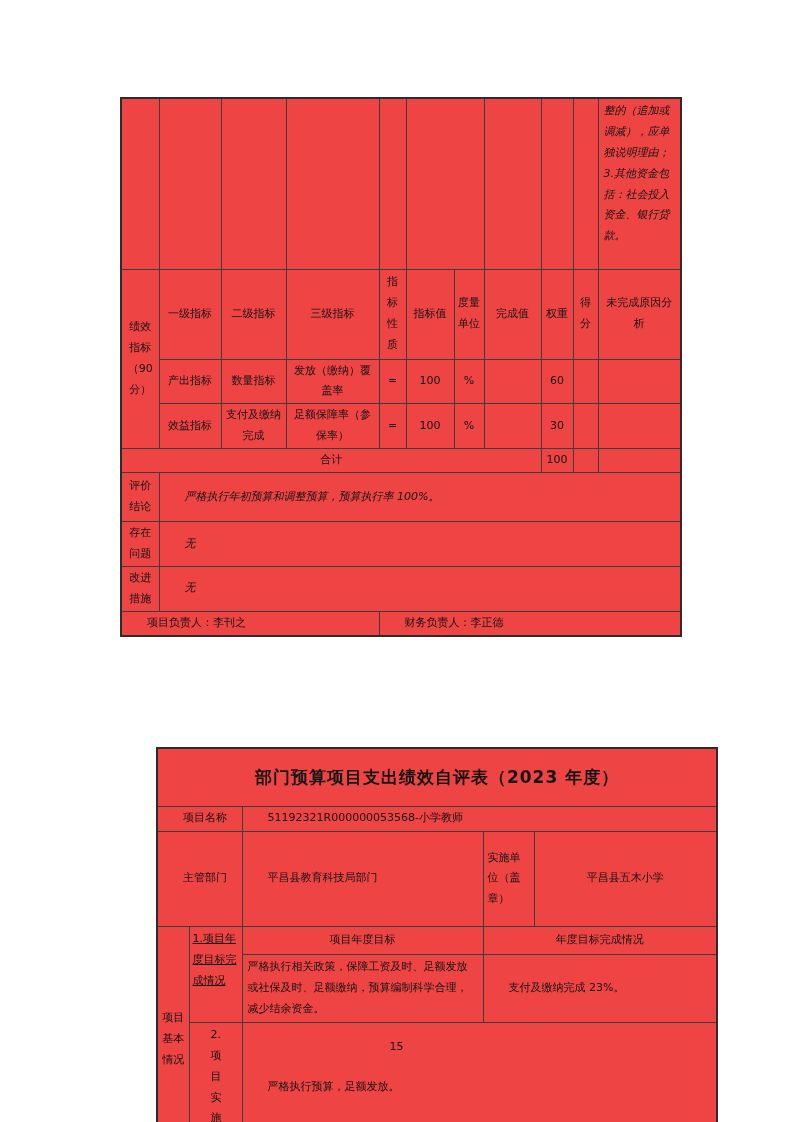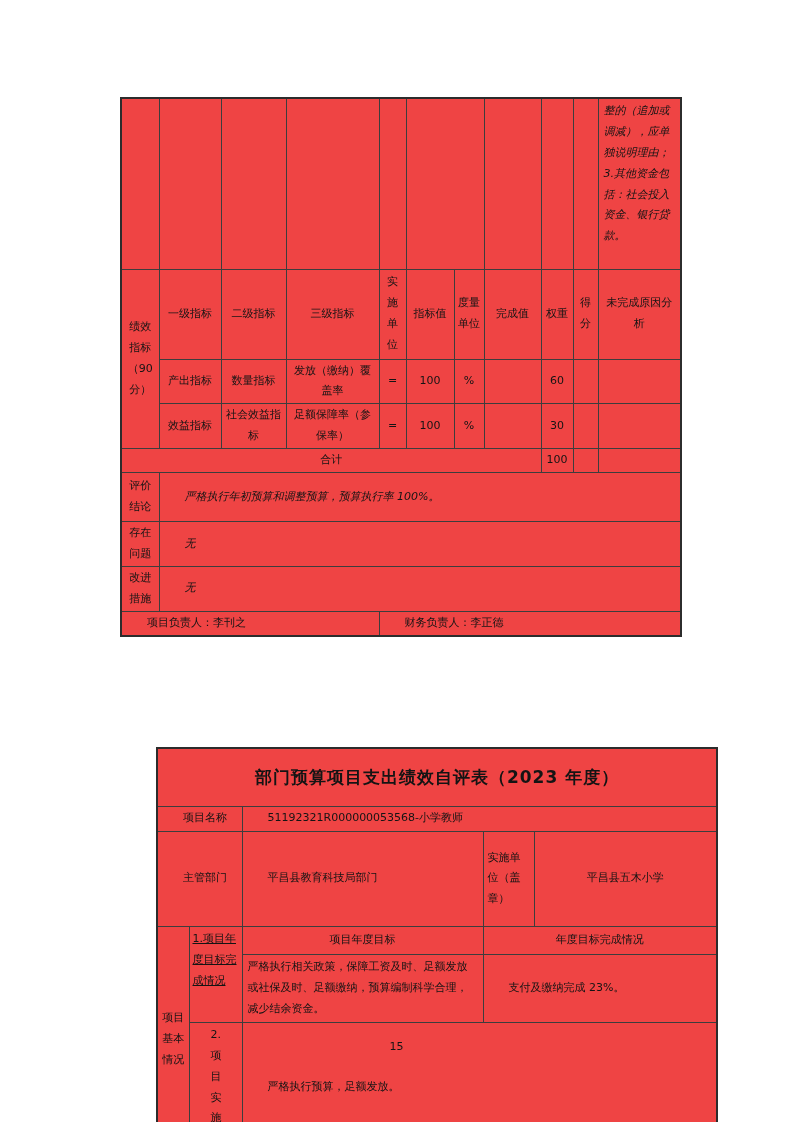--- a/index.html
+++ b/index.html
@@ -66,21 +66,21 @@
     <td></td>
     <td></td>
     <td class="note">整的（追加或调减），应单独说明理由；3.其他资金包括：社会投入资金、银行贷款。</td>
   </tr>
 
   <tr style="height:90px">
     <td rowspan="3">绩效指标（90分）</td>
     <td>一级指标</td>
     <td>二级指标</td>
     <td>三级指标</td>
-    <td>实施单位</td>
+    <td>指标性质</td>
     <td>指标值</td>
     <td>度量单位</td>
     <td>完成值</td>
     <td>权重</td>
     <td>得分</td>
     <td>未完成原因分析</td>
   </tr>
 
   <tr style="height:40px">
     <td>产出指标</td>
@@ -90,21 +90,21 @@
     <td>100</td>
     <td>%</td>
     <td></td>
     <td>60</td>
     <td></td>
     <td></td>
   </tr>
 
   <tr style="height:40px">
     <td>效益指标</td>
-    <td>社会效益指标</td>
+    <td>支付及缴纳完成</td>
     <td>足额保障率（参保率）</td>
     <td>=</td>
     <td>100</td>
     <td>%</td>
     <td></td>
     <td>30</td>
     <td></td>
     <td></td>
   </tr>
 

